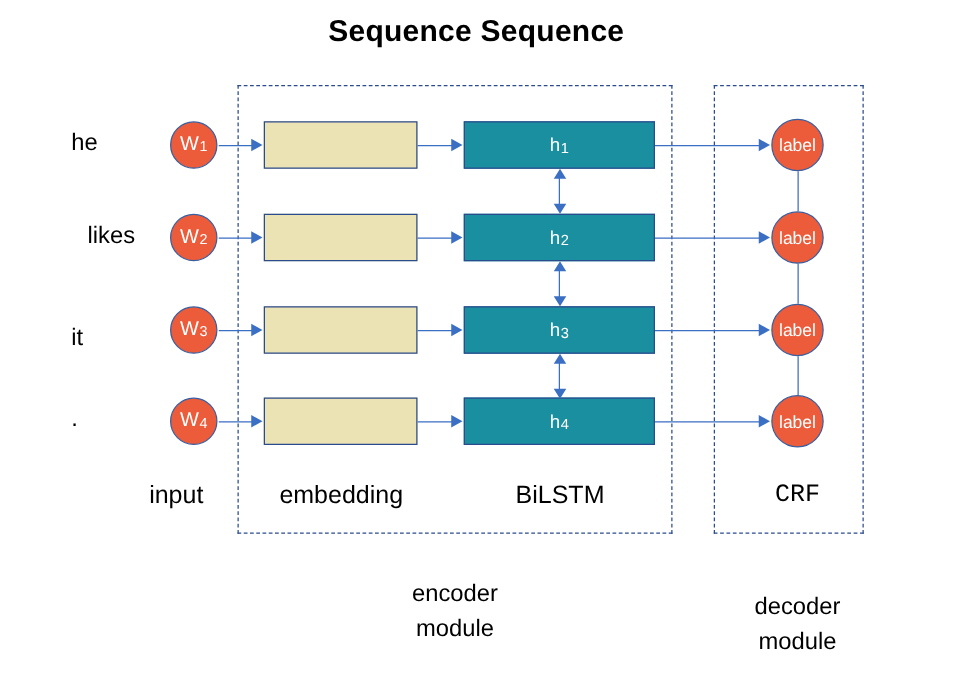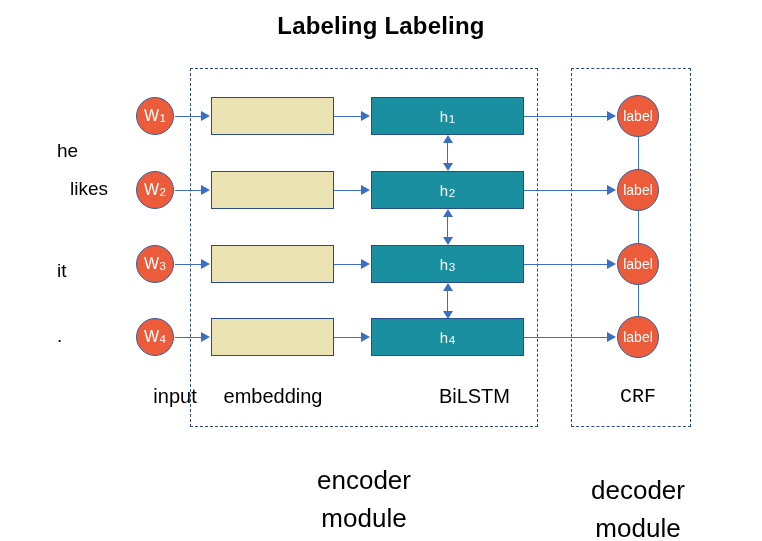--- a/index.html
+++ b/index.html
@@ -148,38 +148,38 @@
     position: absolute;
     font-size: 20px;
     color: #000000;
     text-align: center;
     white-space: nowrap;
   }
 
   
   .mod-caption {
     position: absolute;
-    font-size: 26px;
+    font-size: 19px;
     color: #000000;
     text-align: center;
     line-height: 1.45;
     white-space: nowrap;
   }
 </style>
 </head>
 <body>
 
 <div id="canvas">
 
-  <div class="title">Labeling Labeling</div>
+  <div class="title">Sequence Sequence</div>
 
   <div class="module-box" style="left:190px; top:68px; width:348px; height:359px;"></div>
   <div class="module-box" style="left:571px; top:68px; width:120px; height:359px;"></div>
 
-  <div class="word-label" style="left:57px; top:104px;margin-top:36px;">he</div>
+  <div class="word-label" style="left:57px; top:104px;">he</div>
 
   <div class="circle word" style="left:136px; top:97px;">
       <span>W</span>
       <span class="sub">1</span>
     </div>
 
   <div class="hline" style="left:175px; top:116px; width:28px;"></div>
   <div class="arrow-right" style="left:201px; top:111px;"></div>
 
   <div class="embed-box" style="left:211px; top:97px; width:123px; height:38px;"></div>
@@ -289,23 +289,23 @@
   <div class="arrow-down" style="left:443px; top:237px;"></div>
 
   <div class="vline" style="left:447px; top:286px; height:29px;"></div>
   <div class="arrow-up" style="left:443px; top:283px;"></div>
   <div class="arrow-down" style="left:443px; top:311px;"></div>
 
   <div class="vline" style="left:638px; top:137px; height:32px;"></div>
   <div class="vline" style="left:638px; top:211px; height:32px;"></div>
   <div class="vline" style="left:638px; top:285px; height:31px;"></div>
 
-  <div class="col-caption" style="left:128px; top:385px; width:94px;">input</div>
+  <div class="col-caption" style="left:94px; top:385px; width:94px;">input</div>
   <div class="col-caption" style="left:196px; top:385px; width:154px;text-align:center;">embedding</div>
-  <div class="col-caption" style="left:386px; top:385px; width:124px;text-align:right;">BiLSTM</div>
+  <div class="col-caption" style="left:386px; top:385px; width:124px;">BiLSTM</div>
   <div class="col-caption" style="left:588px; top:385px; width:100px;font-family:Liberation Mono, monospace;">CRF</div>
 
   <div class="mod-caption" style="left:284px; top:462px; width:160px;">
     <div>encoder</div>
     <div>module</div>
   </div>
   <div class="mod-caption" style="left:558px; top:462px; width:160px;margin-top:10px;">
     <div>decoder</div>
     <div>module</div>
   </div>

